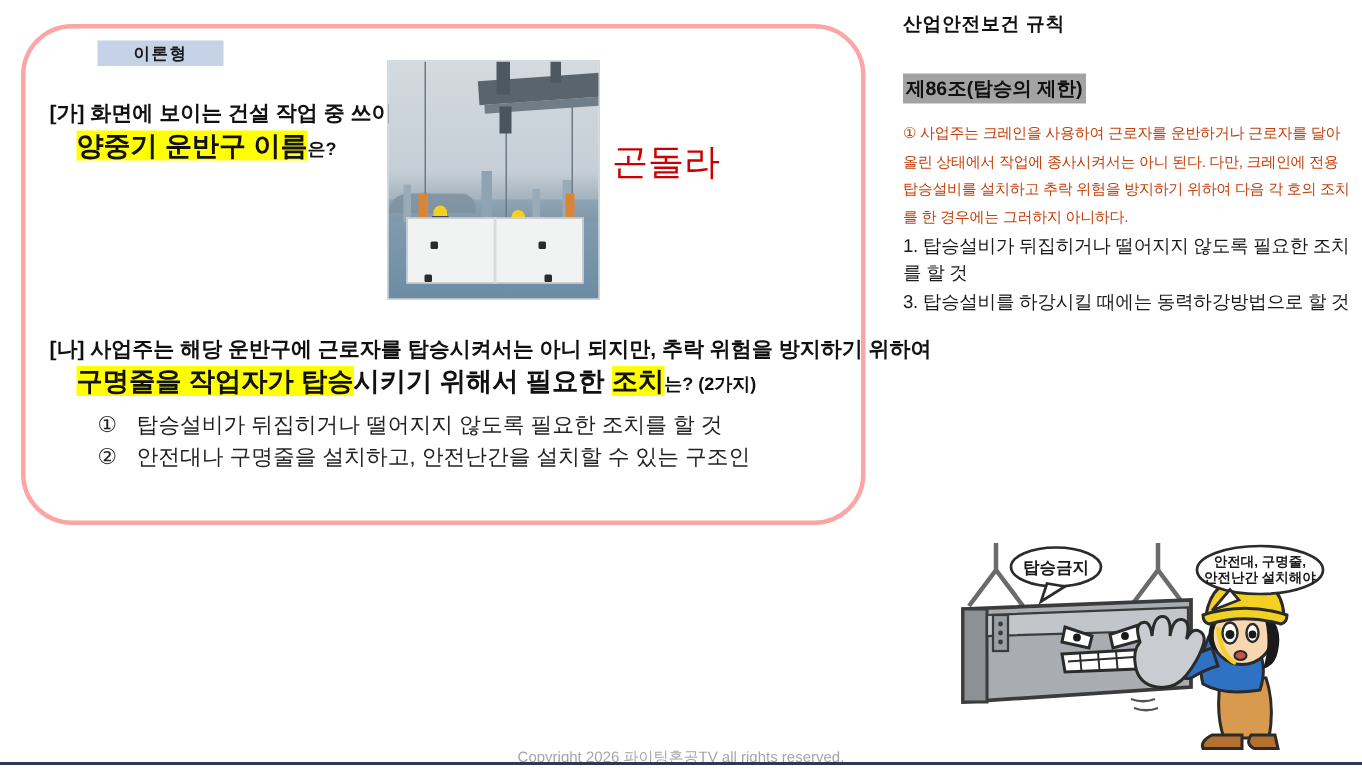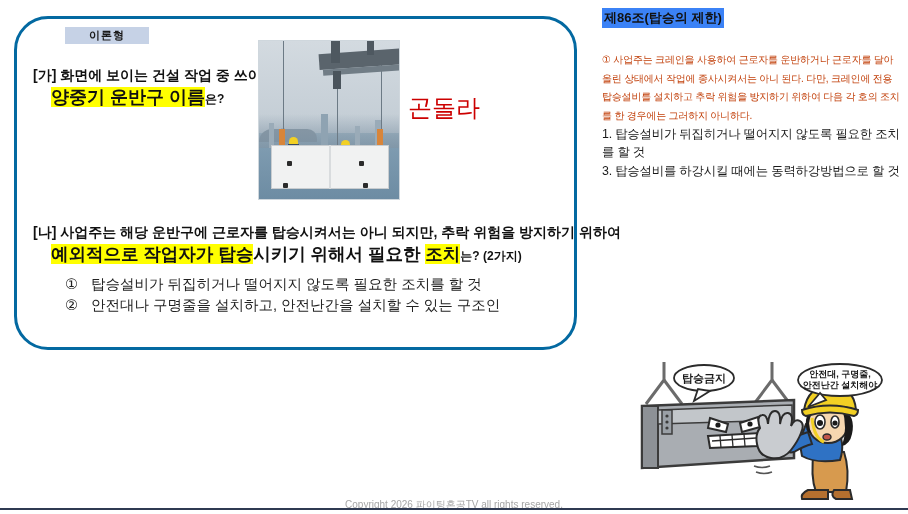--- a/index.html
+++ b/index.html
@@ -13,21 +13,21 @@
     position: relative;
     width: 908px; height: 514px;
     background: #ffffff;
   }
 
   
   #question-card {
     position: absolute;
     left: 14px; top: 16px;
     width: 563px; height: 334px;
-    border: 3px solid #0369a1;
+    border: 3px solid #fca5a5;
     border-radius: 34px;
     background: #ffffff;
   }
   #type-badge {
     position: absolute;
     left: 48px; top: 8px;
     width: 84px; height: 17px;
     background: #C6D2E6;
     color: #1b1b1b;
     font-size: 11px; font-weight: bold;
@@ -129,24 +129,24 @@
 
   
   #reg-panel { position: absolute; left: 602px; top: 8px; width: 300px; }
   #reg-title {
     font-size: 12.5px; font-weight: bold; color: #111;
     letter-spacing: 0.5px;
     margin-bottom: 24px;
   }
   #reg-article {
     display: inline-block;
-    background: #3b82f6;
+    background: #a3a3a3;
     font-size: 13px; font-weight: bold; color: #111;
     padding: 1px 2px;
-    margin-bottom: 23px;
+    margin-bottom: 12px;
   }
   #reg-body {
     font-size: 10px; color: #c2410c; line-height: 18.5px;
     letter-spacing: -0.2px;
   }
   #reg-items { }
   .reg-item {
     font-size: 12.4px; color: #1a1a1a; line-height: 18px;
     letter-spacing: -0.2px;
     margin-bottom: 1px;
@@ -188,21 +188,21 @@
         <span class="hl">양중기 운반구 이름</span><span class="q-tail">은?</span>
       </div>
     </div>
 
     <div class="q-block" id="q-b-block">
       <div class="q-lead">
         <span>[나]</span>
         <span>사업주는 해당 운반구에 근로자를 탑승시켜서는 아니 되지만, 추락 위험을 방지하기 위하여</span>
       </div>
       <div class="q-main" id="q-b-main">
-        <span class="hl">예외적으로 작업자가 탑승</span><span>시키기 위해서 필요한 </span><span class="hl">조치</span><span class="q-tail">는? (2가지)</span>
+        <span class="hl">구명줄을 작업자가 탑승</span><span>시키기 위해서 필요한 </span><span class="hl">조치</span><span class="q-tail">는? (2가지)</span>
       </div>
     </div>
 
     <div id="answer-list">
       <div class="answer-row">
         <span class="ans-num">①</span>
         <span class="ans-text">탑승설비가 뒤집히거나 떨어지지 않도록 필요한 조치를 할 것</span>
       </div>
       <div class="answer-row">
         <span class="ans-num">②</span>
@@ -239,20 +239,21 @@
     <div class="ph" id="ph-plat-seam"></div>
     <div class="ph ph-bolt" id="ph-b1"></div>
     <div class="ph ph-bolt" id="ph-b2"></div>
     <div class="ph ph-bolt" id="ph-b3"></div>
     <div class="ph ph-bolt" id="ph-b4"></div>
   </div>
 
   <div id="answer-word">곤돌라</div>
 
   <div id="reg-panel">
+    <div id="reg-title">산업안전보건 규칙</div>
     <div><span id="reg-article">제86조(탑승의 제한)</span></div>
     <div id="reg-body">① 사업주는 크레인을 사용하여 근로자를 운반하거나 근로자를 달아 올린 상태에서 작업에 종사시켜서는 아니 된다. 다만, 크레인에 전용 탑승설비를 설치하고 추락 위험을 방지하기 위하여 다음 각 호의 조치를 한 경우에는 그러하지 아니하다.</div>
     <div id="reg-items">
       <div class="reg-item">1. 탑승설비가 뒤집히거나 떨어지지 않도록 필요한 조치를 할 것</div>
       <div class="reg-item">3. 탑승설비를 하강시킬 때에는 동력하강방법으로 할 것</div>
     </div>
   </div>
 
   <div id="cartoon">
     <svg width="268" height="140" viewBox="0 0 268 140">

